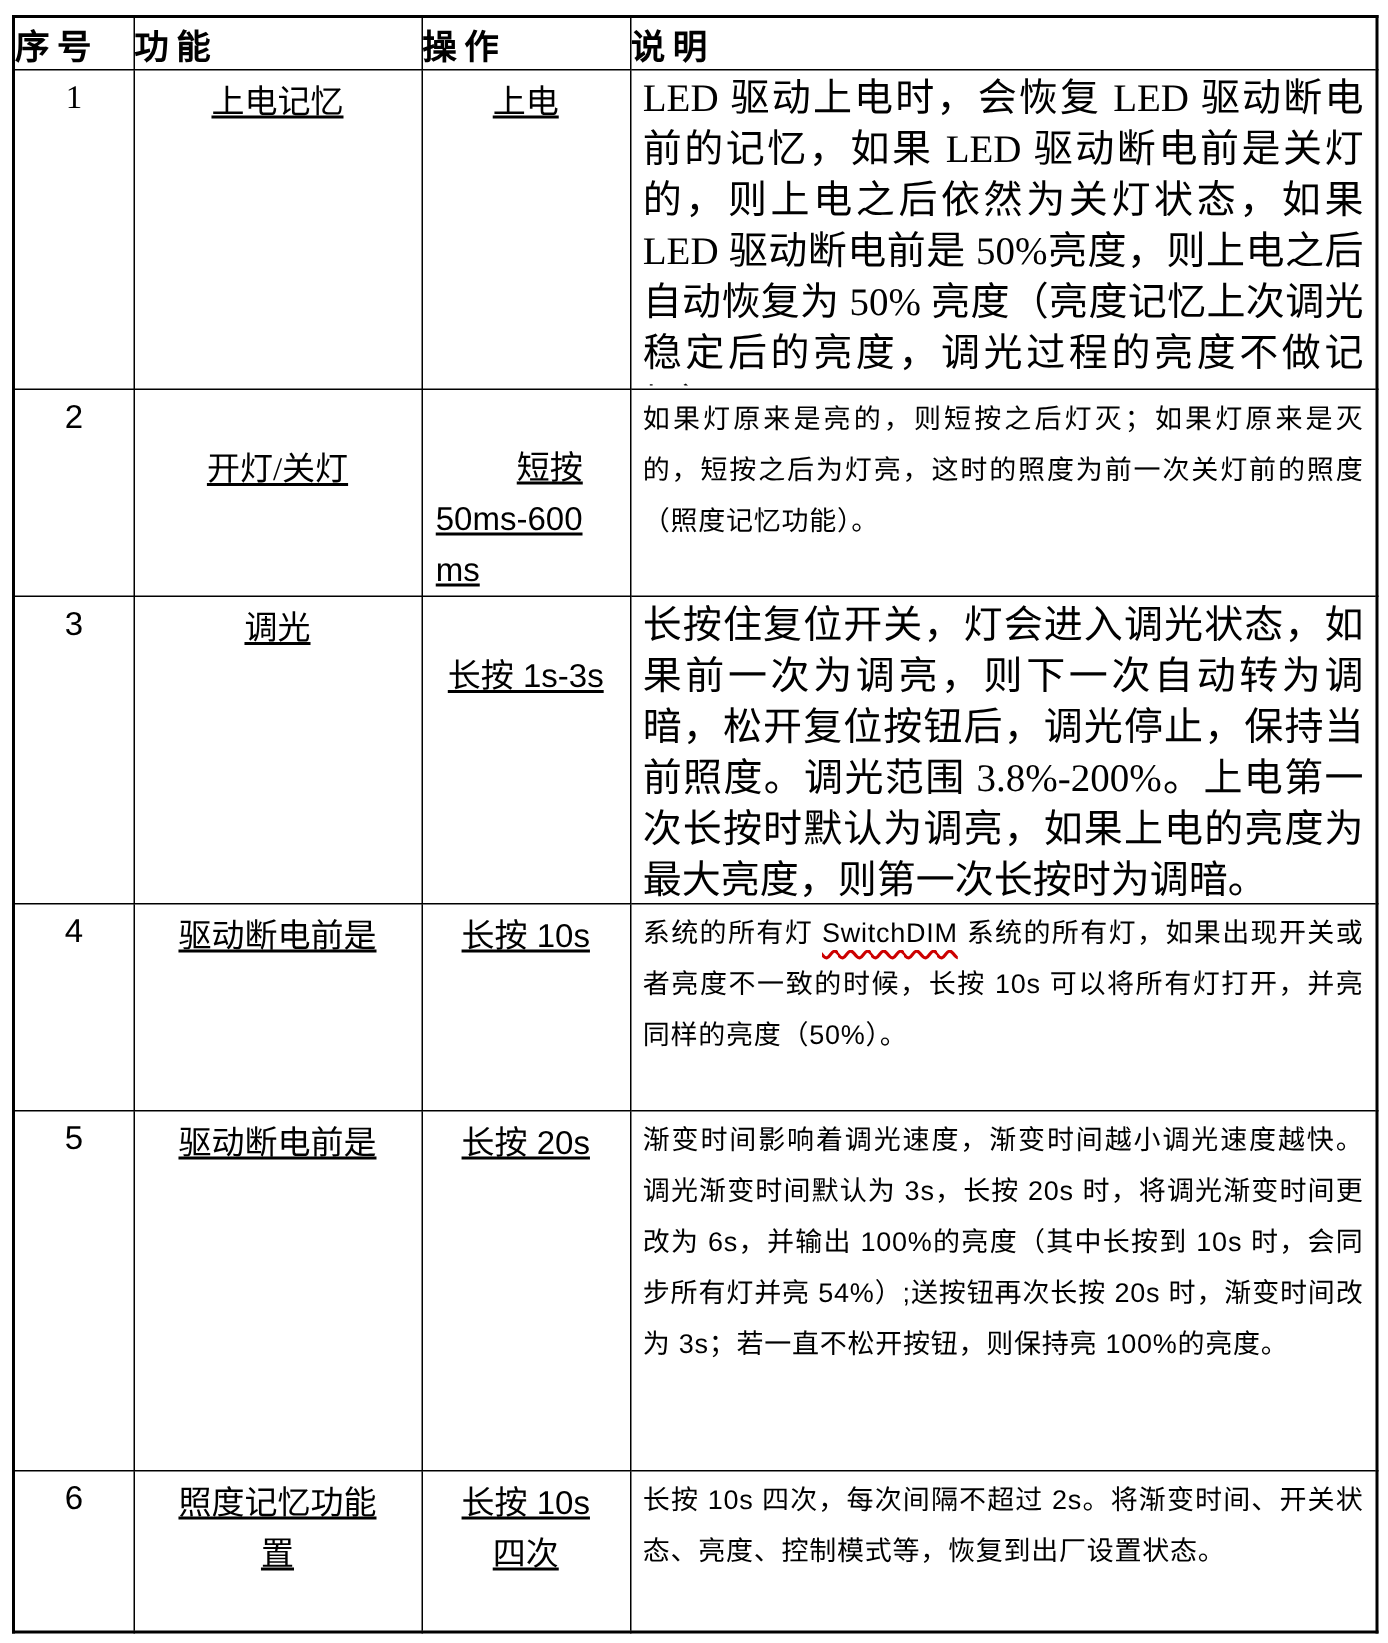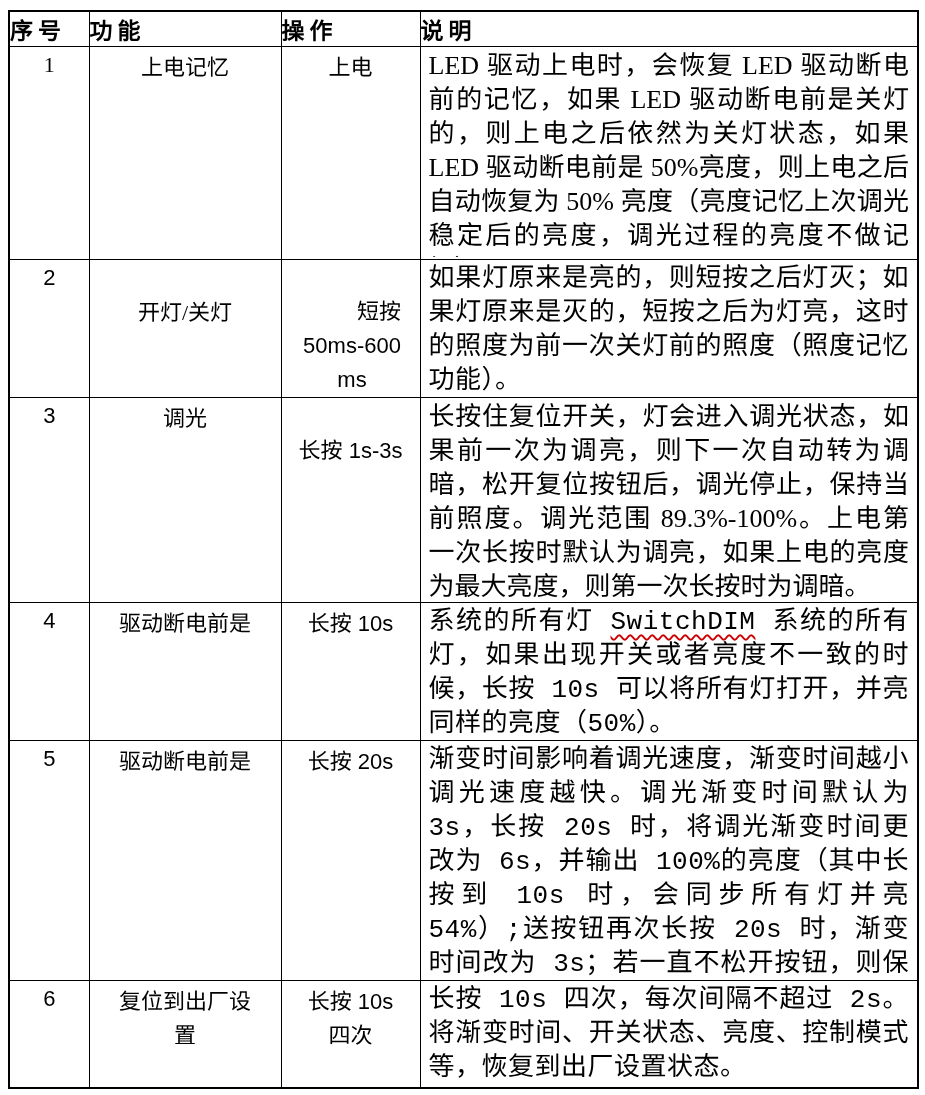--- a/index.html
+++ b/index.html
@@ -59,43 +59,43 @@
     font-size: 22px;
   }
   .c-num .inner { padding-top: 5px; }
 
   .c-func, .c-op {
     text-align: center;
     font-size: 22px;
     line-height: 34px;
     white-space: pre-line;
   }
-  .c-func .inner, .c-op .inner { padding-top: 4px; }
+  .c-func .inner, .c-op .inner { padding-top: 4px; text-decoration: underline; }
 
   
   .pad-line .inner { padding-top: 36px; }
 
   
   .op-indent {
-    text-align: center;
+    text-align: left;
   }
   .op-indent .inner {
     padding: 35px 6px 0 9px;
     text-indent: 54px;
     white-space: pre-line;
   }
 
   .c-desc .inner {
     margin: 2px 8px 0 8px;
     text-align: justify;
     line-height: 34px;
     overflow: hidden;
   }
   .desc-serif { font-size: 26px; }
-  .desc-sans  { font-size: 26px; letter-spacing: 0.5px; font-family: Liberation Mono, monospace; }
+  .desc-sans  { font-size: 18px; letter-spacing: 0.5px; }
   
   .dh1 { height: 208px; }
   .dh2 { height: 133px; }
   .dh3 { height: 201px; }
   .dh4 { height: 134px; }
   .dh5 { height: 236px; }
   .dh6 { height: 103px; }
 
   .squiggle {
     text-decoration-line: underline;
@@ -150,21 +150,21 @@
           </td>
       </tr>
 
       <tr class="r3">
         <td class="c-num sans-latin">
             <div class="inner">3</div>
           </td>
         <td class="c-func serif-latin"><div class="inner">调光</div></td>
         <td class="c-op sans-latin pad-line"><div class="inner">长按 1s-3s</div></td>
         <td class="c-desc">
-            <div class="inner desc-serif serif-latin dh3">长按住复位开关，灯会进入调光状态，如果前一次为调亮，则下一次自动转为调暗，松开复位按钮后，调光停止，保持当前照度。调光范围 89.3%-100%。上电第一次长按时默认为调亮，如果上电的亮度为最大亮度，则第一次长按时为调暗。</div>
+            <div class="inner desc-serif serif-latin dh3">长按住复位开关，灯会进入调光状态，如果前一次为调亮，则下一次自动转为调暗，松开复位按钮后，调光停止，保持当前照度。调光范围 3.8%-200%。上电第一次长按时默认为调亮，如果上电的亮度为最大亮度，则第一次长按时为调暗。</div>
           </td>
       </tr>
 
       <tr class="r4">
         <td class="c-num sans-latin">
             <div class="inner">4</div>
           </td>
         <td class="c-func serif-latin"><div class="inner">驱动断电前是</div></td>
         <td class="c-op sans-latin"><div class="inner">长按 10s</div></td>
         <td class="c-desc">
@@ -182,21 +182,21 @@
         <td class="c-op sans-latin"><div class="inner">长按 20s</div></td>
         <td class="c-desc">
             <div class="inner desc-sans sans-latin dh5">渐变时间影响着调光速度，渐变时间越小调光速度越快。调光渐变时间默认为 3s，长按 20s 时，将调光渐变时间更改为 6s，并输出 100%的亮度（其中长按到 10s 时，会同步所有灯并亮 54%）;送按钮再次长按 20s 时，渐变时间改为 3s；若一直不松开按钮，则保持亮 100%的亮度。</div>
           </td>
       </tr>
 
       <tr class="r6">
         <td class="c-num sans-latin">
             <div class="inner">6</div>
           </td>
-        <td class="c-func serif-latin"><div class="inner">复位到出厂设
+        <td class="c-func serif-latin"><div class="inner">照度记忆功能
 置</div></td>
         <td class="c-op sans-latin"><div class="inner">长按 10s
 四次</div></td>
         <td class="c-desc">
             <div class="inner desc-sans sans-latin dh6">长按 10s 四次，每次间隔不超过 2s。将渐变时间、开关状态、亮度、控制模式等，恢复到出厂设置状态。</div>
           </td>
       </tr>
 
     </tbody>
   </table>

